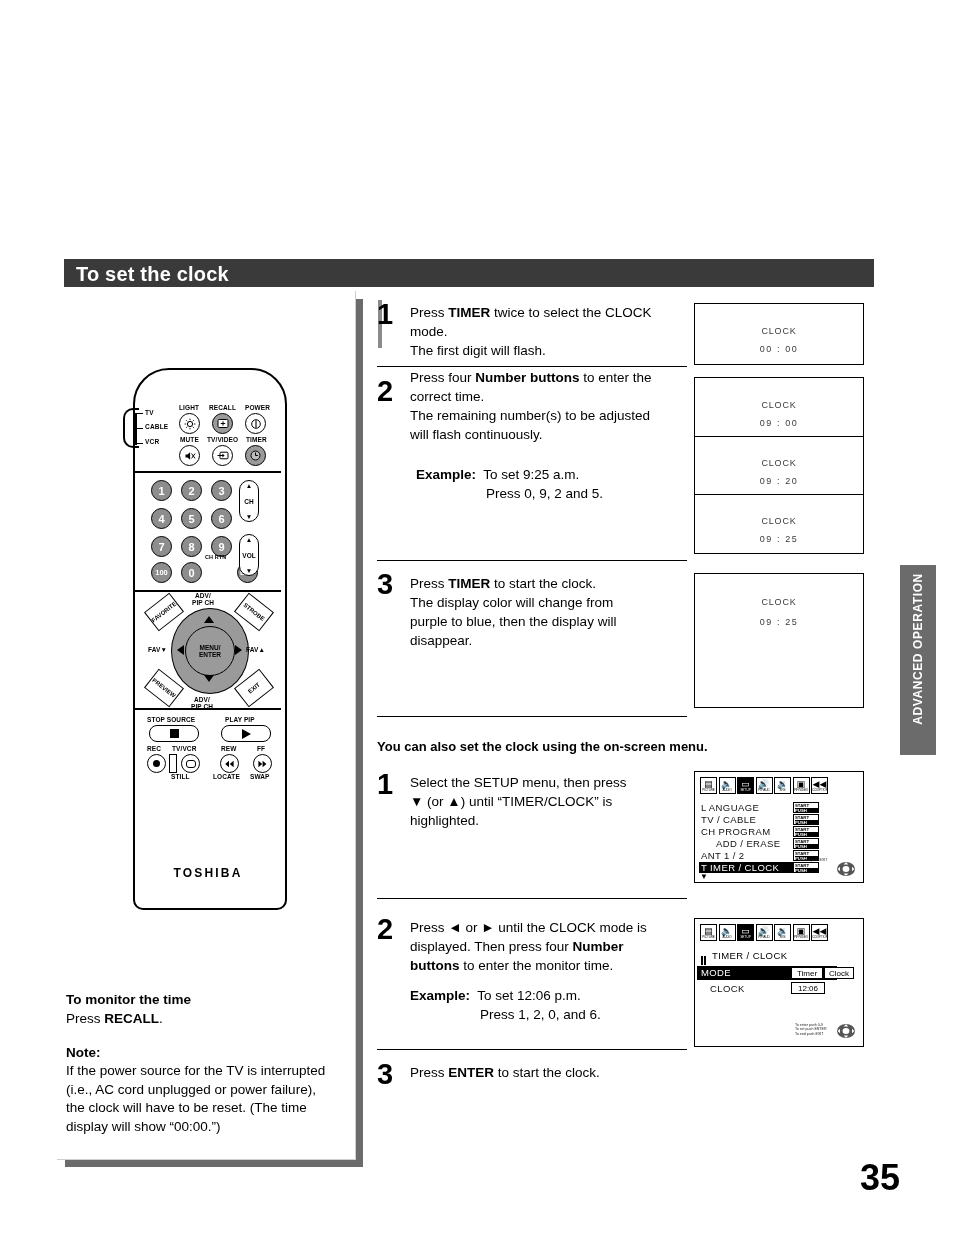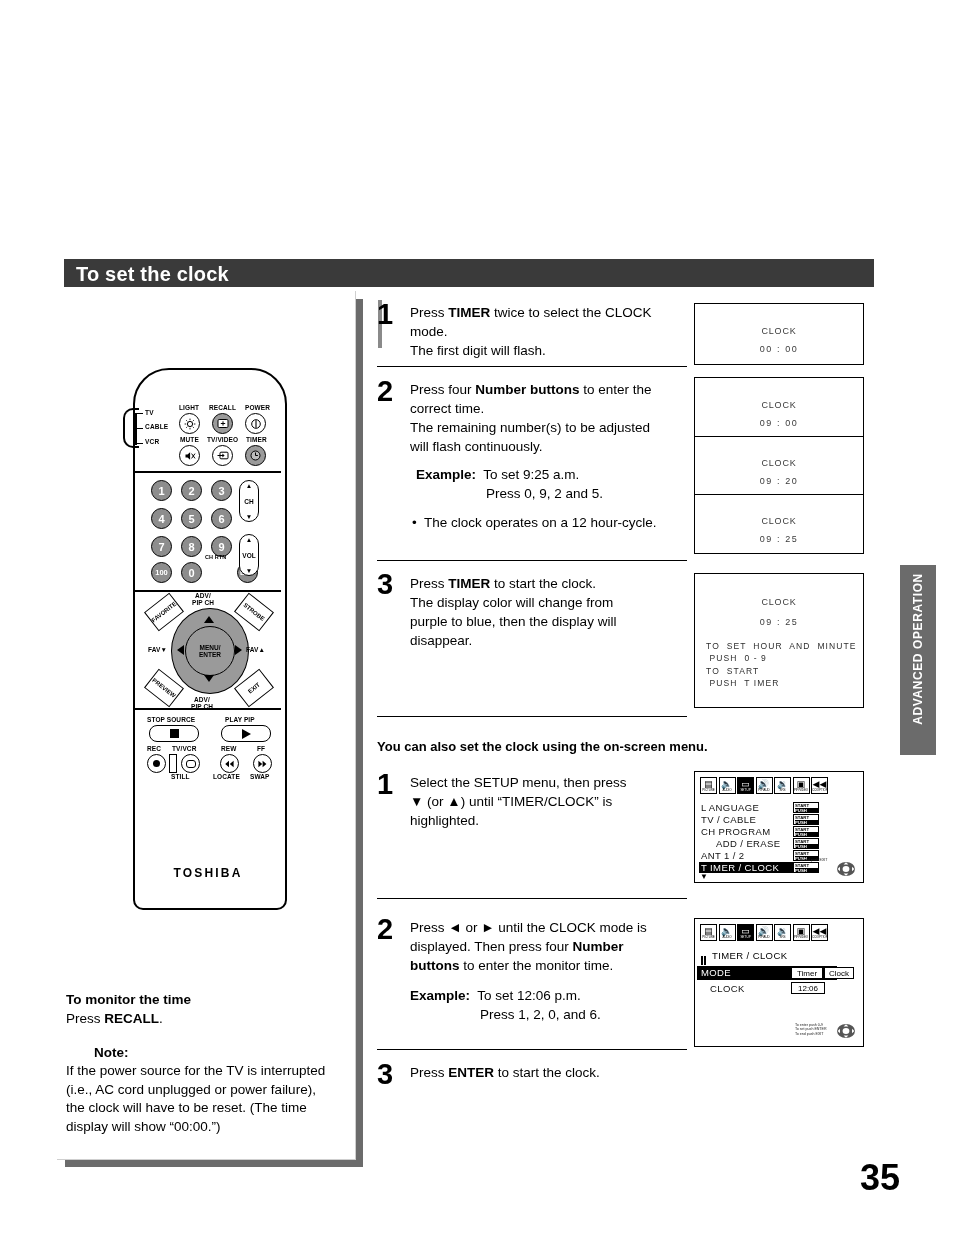--- a/index.html
+++ b/index.html
@@ -351,21 +351,21 @@
 
     <div class="toshiba">TOSHIBA</div>
   </div>
 
   <div class="ltext" style="top:991px;">
     <b>To monitor the time</b>
   </div>
   <div class="ltext" style="top:1010px;">
     <span>Press </span><b>RECALL</b><span>.</span>
   </div>
-  <div class="ltext" style="top:1044px;margin-left:28px;">
+  <div class="ltext" style="top:1044px;">
     <b>Note:</b>
   </div>
   <div class="ltext" style="top:1062px;width:268px;">If the power source for the TV is interrupted (i.e., AC cord unplugged or power failure), the clock will have to be reset. (The time display will show “00:00.”)</div>
 
   <div class="side-tab">
     <span>ADVANCED OPERATION</span>
   </div>
 
   <div class="pageno">35</div>
 
@@ -377,32 +377,29 @@
     <div>The first digit will flash.</div>
   </div>
   <div class="hrule" style="left:377px;top:366px;width:310px;"></div>
 
   <div class="osd" style="left:694px;top:303px;width:168px;height:60px;">
     <div class="ttl" style="top:22px;">CLOCK</div>
     <div class="tme" style="top:40px;">00 : 00</div>
   </div>
 
   <div class="stepnum" style="left:377px;top:375px;">2</div>
-  <div class="steptext" style="left:410px;top:380px;width:290px;">
+  <div class="steptext" style="left:410px;top:368px;width:290px;">
     <div><span>Press four </span><b>Number buttons</b><span> to enter the</span></div>
     <div>correct time.</div>
     <div>The remaining number(s) to be adjusted</div>
     <div>will flash continuously.</div>
   </div>
   <div class="steptext" style="left:392px;top:465px;width:290px;margin-left:24px;">
     <div><b>Example:</b>&nbsp; <span>To set 9:25 a.m.</span></div>
     <div style="padding-left:70px;">Press 0, 9, 2 and 5.</div>
-  </div>
-  <div class="steptext" style="left:412px;top:513px;width:290px;">
-    <span class="notebullet" style="width:12px;">•</span><span>The clock operates on a 12 hour-cycle.</span>
   </div>
   <div class="hrule" style="left:377px;top:560px;width:310px;"></div>
 
   <div class="osd" style="left:694px;top:377px;width:168px;height:60px;">
     <div class="ttl" style="top:22px;">CLOCK</div>
     <div class="tme" style="top:40px;">09 : 00</div>
   </div>
   <div class="osd" style="left:694px;top:436px;width:168px;height:58px;">
     <div class="ttl" style="top:21px;">CLOCK</div>
     <div class="tme" style="top:39px;">09 : 20</div>
@@ -417,24 +414,20 @@
     <div><span>Press </span><b>TIMER</b><span> to start the clock.</span></div>
     <div>The display color will change from</div>
     <div>purple to blue, then the display will</div>
     <div>disappear.</div>
   </div>
   <div class="hrule" style="left:377px;top:716px;width:310px;"></div>
 
   <div class="osd" style="left:694px;top:573px;width:168px;height:133px;">
     <div class="ttl" style="top:23px;">CLOCK</div>
     <div class="tme" style="top:43px;">09 : 25</div>
-    <div class="mono" style="left:11px;top:66px;">TO  SET  HOUR  AND  MINUTE
- PUSH  0 - 9
-TO  START
- PUSH  T IMER</div>
   </div>
 
   <div class="subhead">You can also set the clock using the on-screen menu.</div>
 
   <div class="stepnum" style="left:377px;top:768px;">1</div>
   <div class="steptext" style="left:410px;top:773px;width:280px;">
     <div>Select the SETUP menu, then press</div>
     <div>▼ (or ▲) until “TIMER/CLOCK” is</div>
     <div>highlighted.</div>
   </div>

